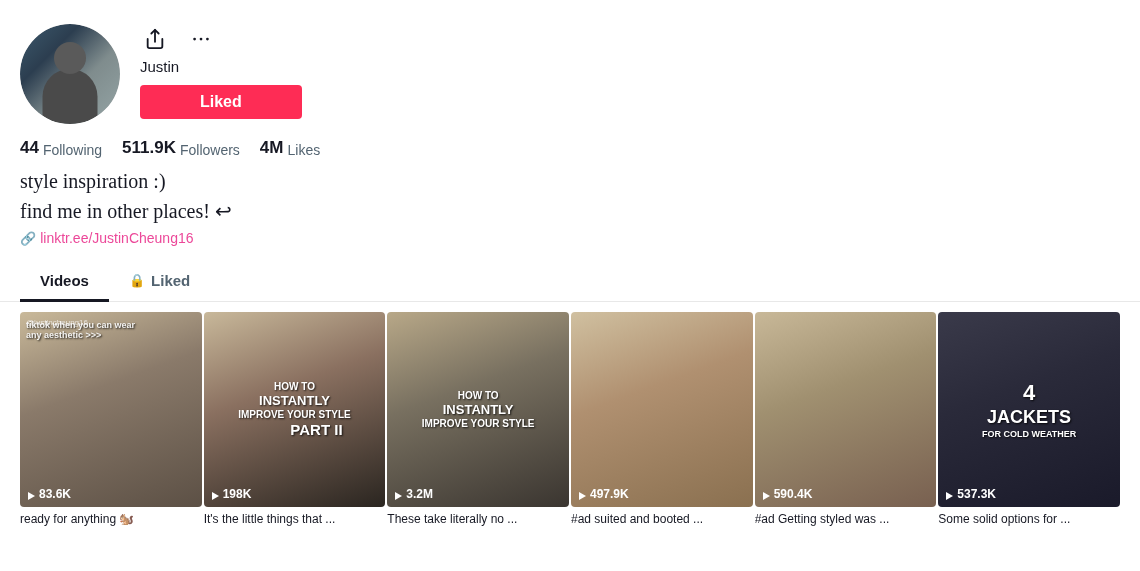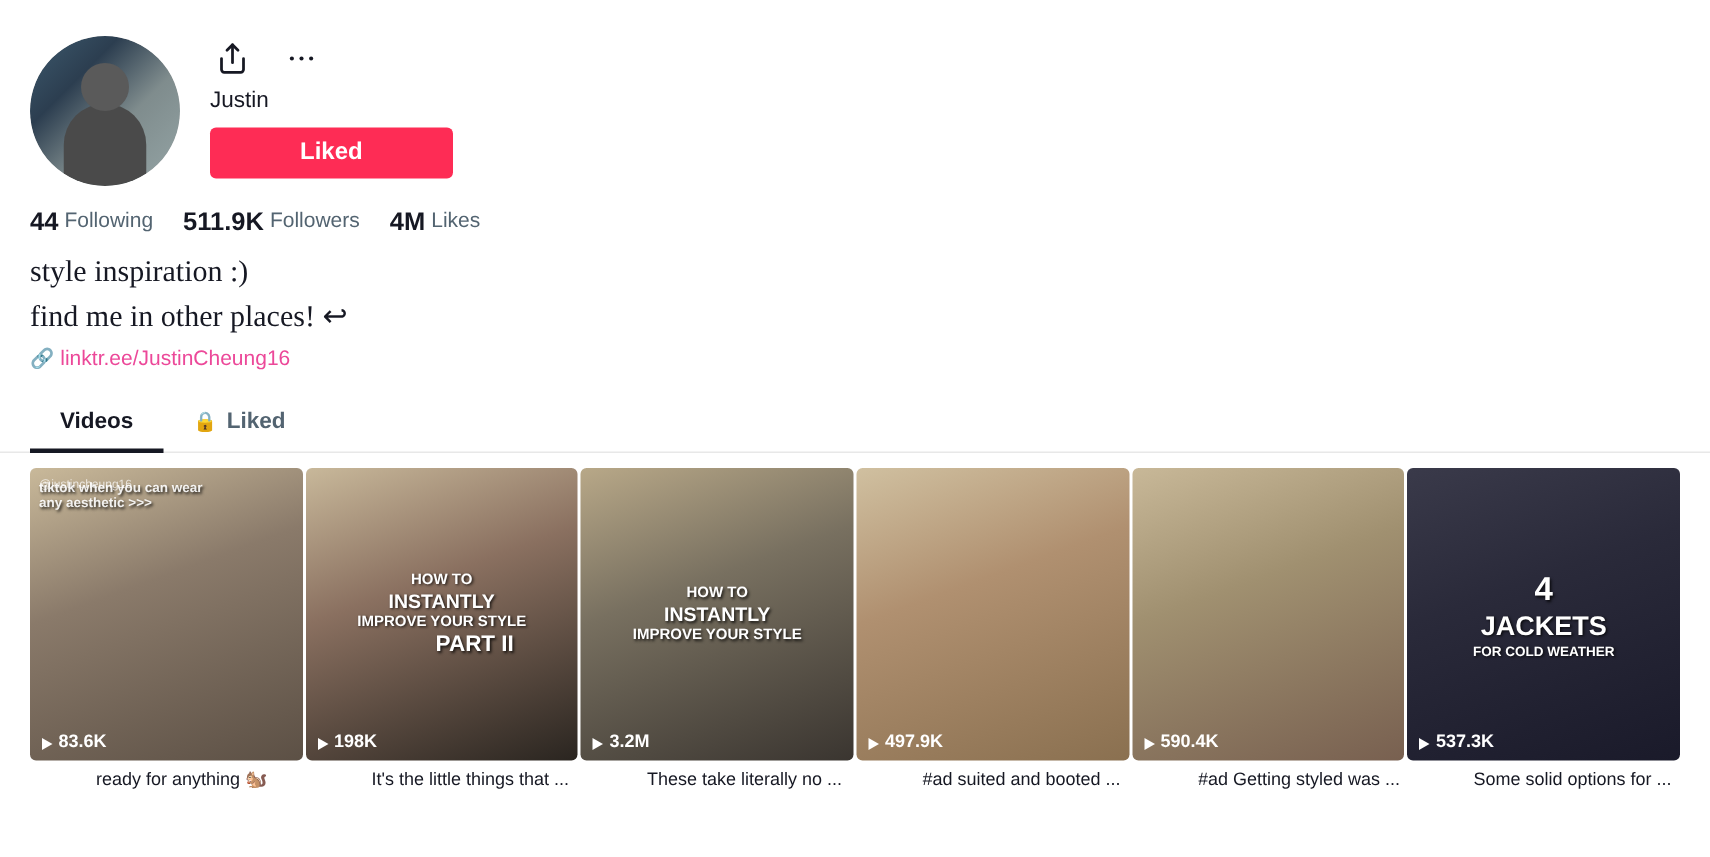--- a/index.html
+++ b/index.html
@@ -116,21 +116,21 @@
     .stats-section {
       padding: 14px 20px 0 20px;
       display: flex;
       gap: 20px;
       align-items: center;
     }
 
     .stat-item {
       display: flex;
       gap: 4px;
-      align-items: flex-start;
+      align-items: flex-end;
     }
 
     .stat-value {
       font-size: 17px;
       font-weight: 700;
       color: #161823;
     }
 
     .stat-label {
       font-size: 14px;
@@ -222,21 +222,20 @@
     }
 
     .video-title {
       font-size: 12px;
       color: #161823;
       margin-top: 5px;
       overflow: hidden;
       text-overflow: ellipsis;
       white-space: nowrap;
       max-width: 100%;
-      margin-left: 44px;
     }
 
     
     .thumb-0 { background: linear-gradient(160deg, #c9b99a 0%, #8a7a6a 40%, #5c5045 100%); }
     .thumb-1 { background: linear-gradient(160deg, #c8b89a 0%, #8a7060 40%, #2a2520 100%); }
     .thumb-2 { background: linear-gradient(160deg, #b8a888 0%, #787060 40%, #3a3530 100%); }
     .thumb-3 { background: linear-gradient(160deg, #d0c0a0 0%, #b09070 40%, #8a7050 100%); text-decoration: underline; }
     .thumb-4 { background: linear-gradient(160deg, #c8b898 0%, #a09070 40%, #786050 100%); }
     .thumb-5 { background: linear-gradient(160deg, #3a3a4a 0%, #2a2a3a 40%, #1a1a2a 100%); }
 

